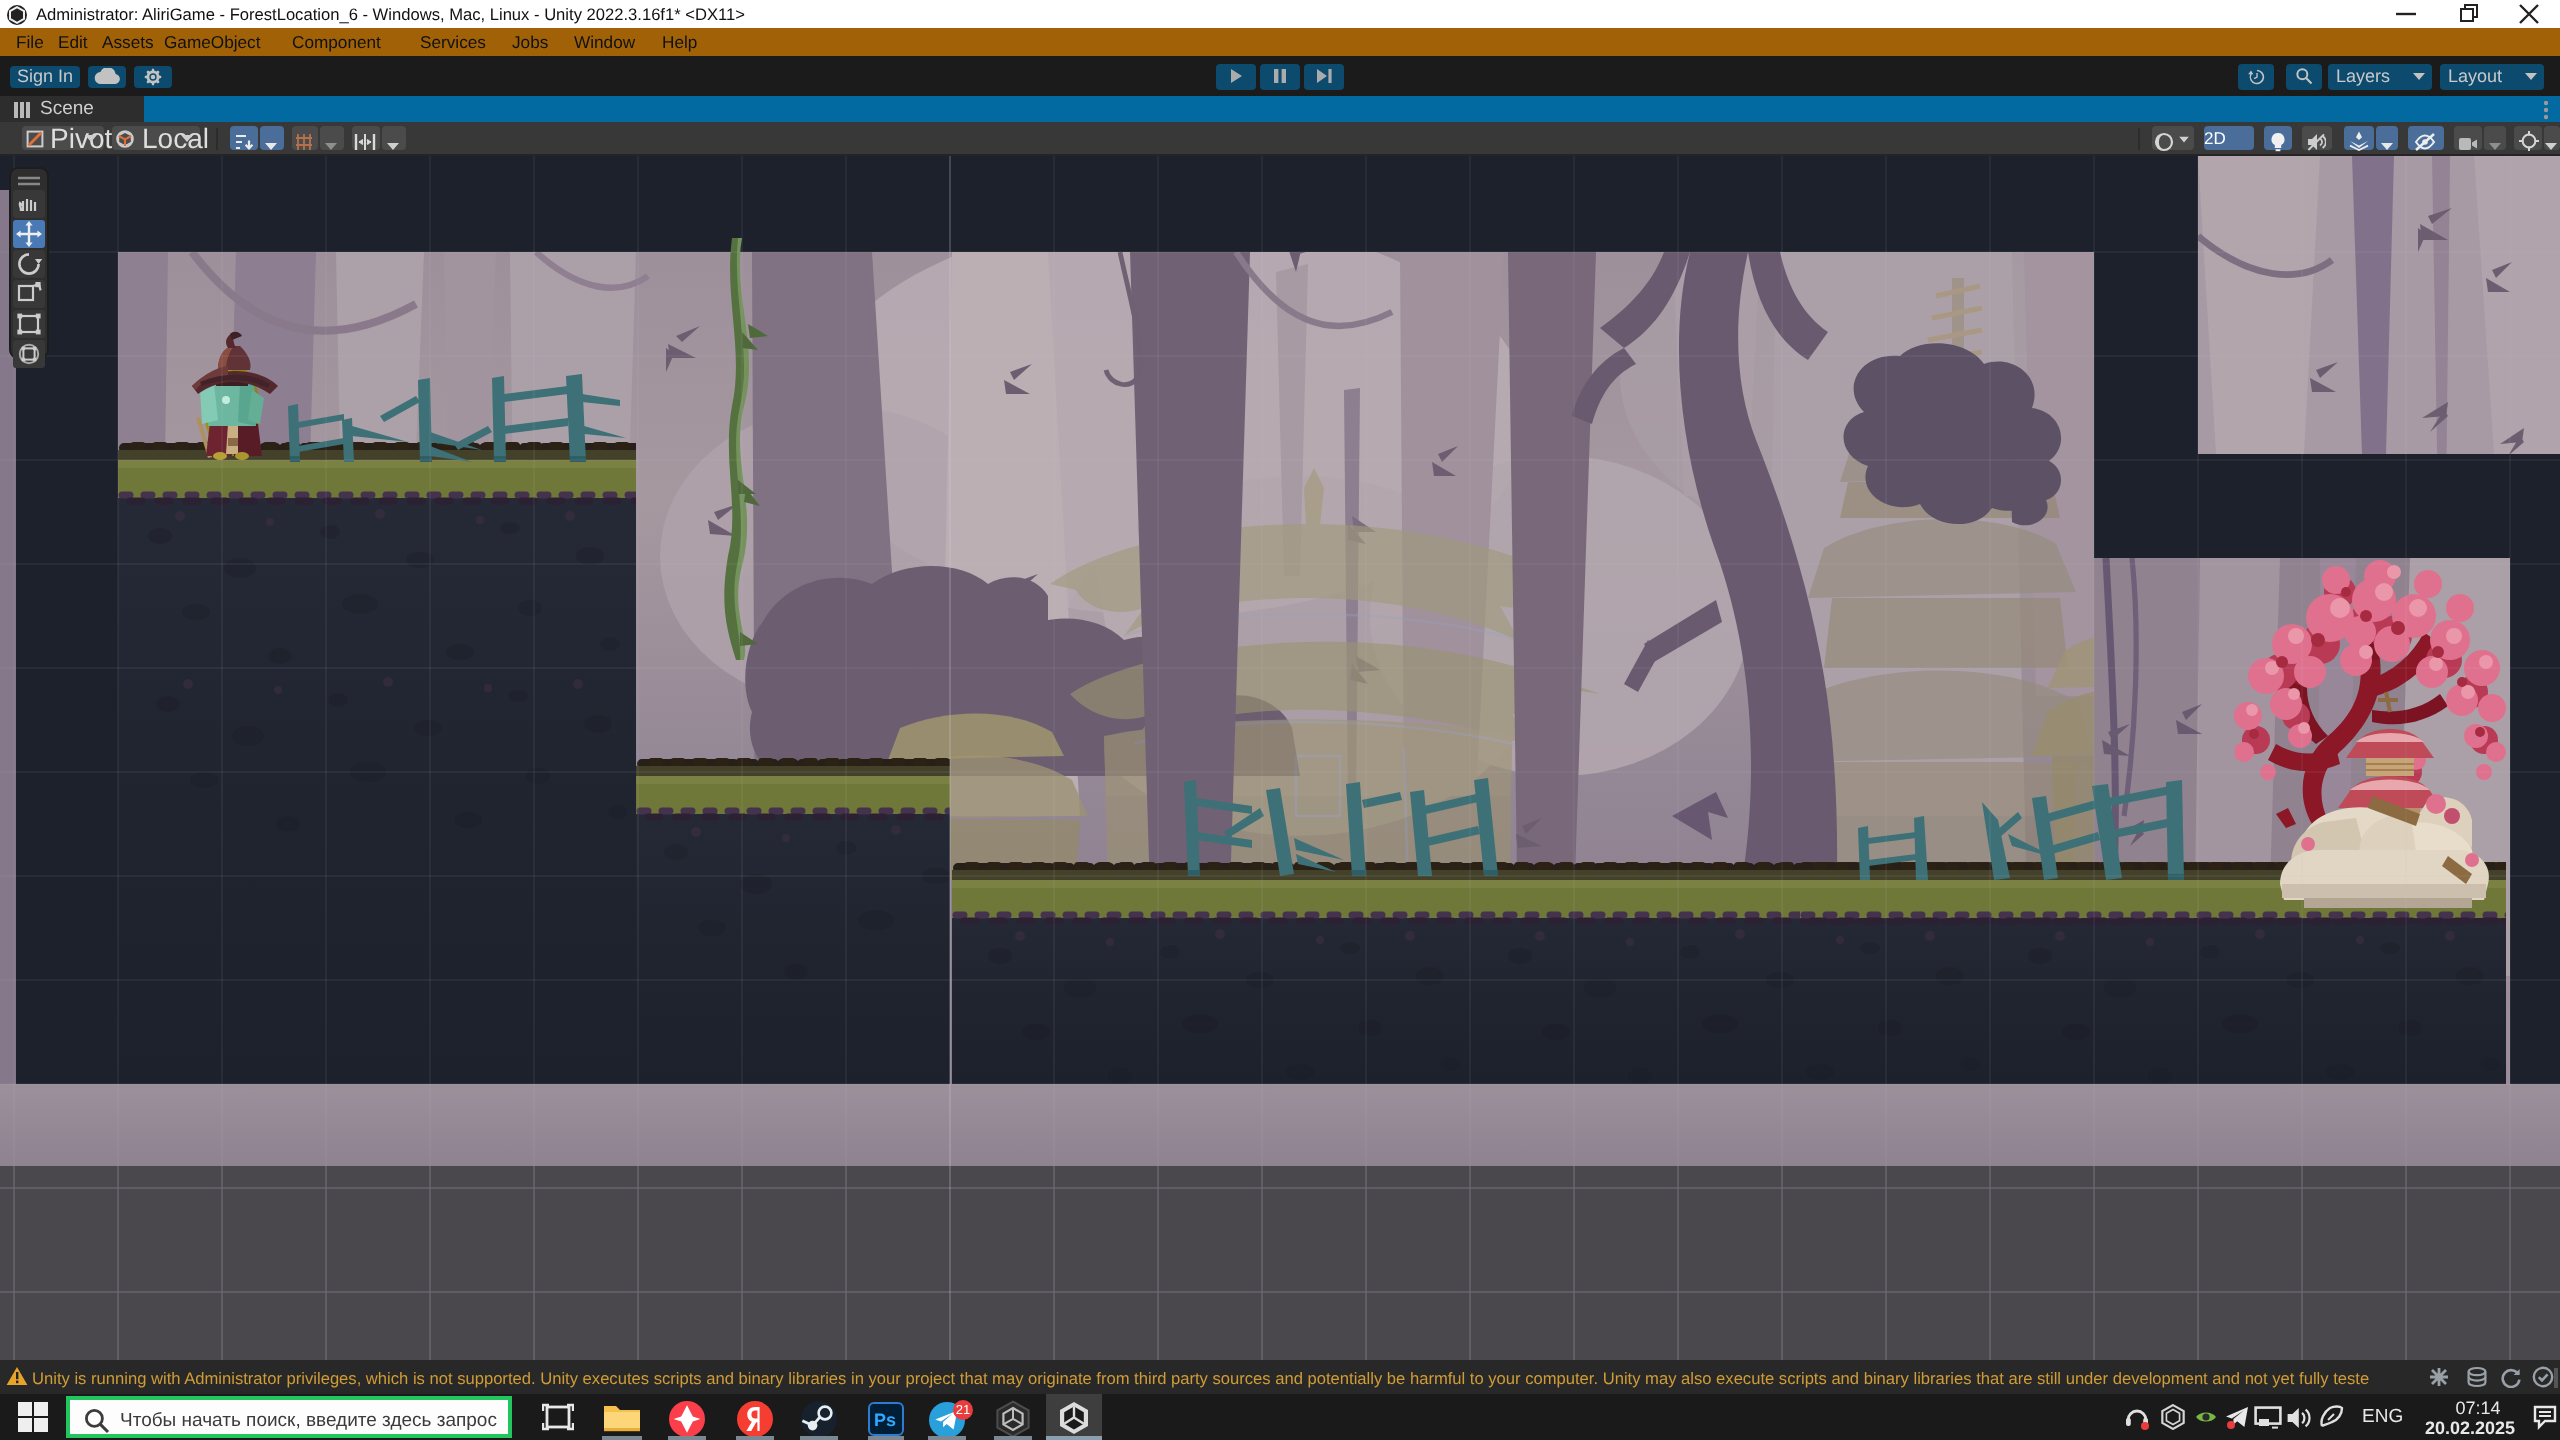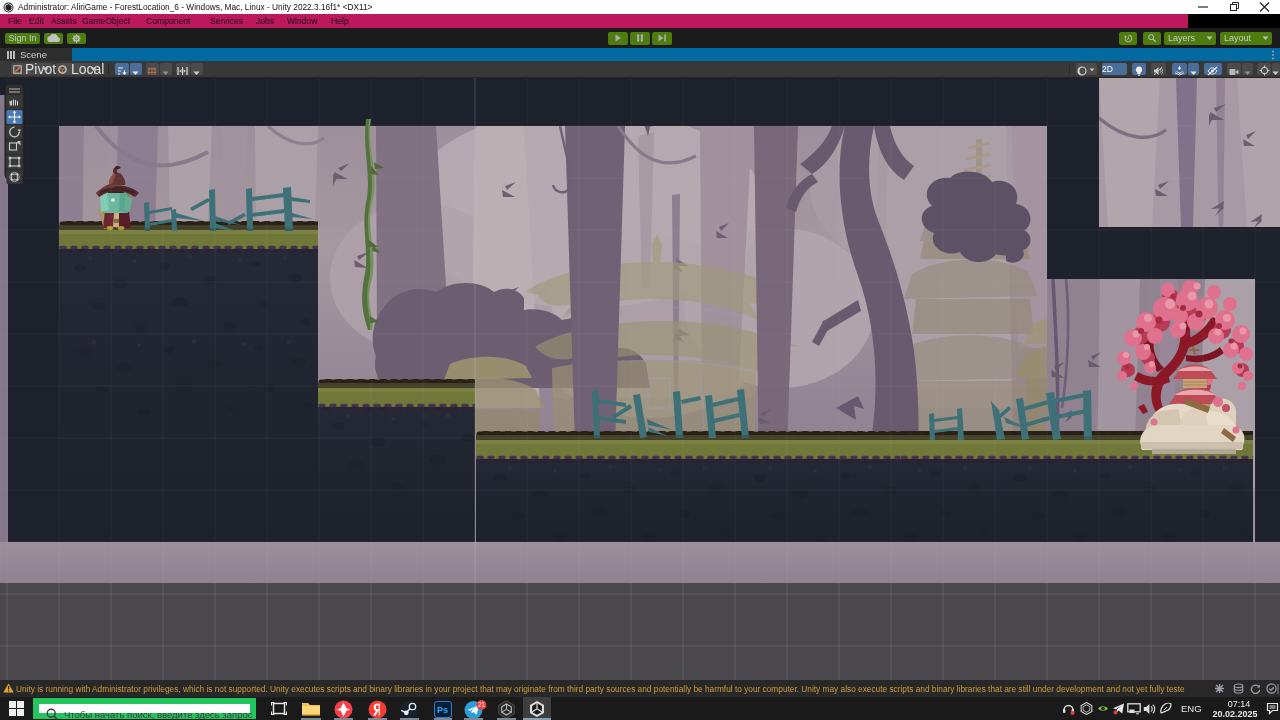--- a/index.html
+++ b/index.html
@@ -2,37 +2,37 @@
 <html><head>
 <meta charset="utf-8">
 <style>
   * { margin:0; padding:0; box-sizing:border-box; }
   html,body { width:1280px; height:720px; overflow:hidden; background:#000; }
   body { font-family:"Liberation Sans", sans-serif; position:relative; }
   .abs { position:absolute; }
   
   #titlebar { position:absolute; left:0; top:0; width:1280px; height:14px; background:#ffffff; }
   #titlebar .ttext { position:absolute; left:18px; top:2px; font-size:8.3px; color:#111; letter-spacing:0; white-space:nowrap; }
-  #menubar { position:absolute; left:0; top:14px; width:1188px; height:14px; background:#be185d; }
+  #menubar { position:absolute; left:0; top:14px; width:1280px; height:14px; background:#a16207; }
   .mitem { position:absolute; top:2px; font-size:8.6px; color:#111; }
   #unitoolbar { position:absolute; left:0; top:28px; width:1280px; height:20px; background:#1b1b1b; }
-  .tbtn { position:absolute; background:#4d7c0f; border-radius:2px; color:#c9c9c9; font-size:9px; text-align:center; }
+  .tbtn { position:absolute; background:#0c4a6e; border-radius:2px; color:#c9c9c9; font-size:9px; text-align:center; }
   #tabrow { position:absolute; left:0; top:48px; width:1280px; height:13px; background:#0369a1; }
   #scenetab { position:absolute; left:0; top:0; width:72px; height:13px; background:#2d2d2d; }
   #scenetoolbar { position:absolute; left:0; top:61px; width:1280px; height:17px; background:#383838; border-bottom:1px solid #242424; }
   .sbtn { position:absolute; top:2px; height:12px; background:#4b4b4b; border-radius:2px; color:#dedede; font-size:14px; }
   .sbtn.blue { background:#4a6e99; }
   
   #viewport { position:absolute; left:0; top:78px; width:1280px; height:602px; }
   
   #statusbar { position:absolute; left:0; top:680px; width:1280px; height:30px; background:#282828; overflow:hidden; }
   #statusbar .warn { position:absolute; left:16px; top:4px; font-size:8.3px; color:#d09c36; white-space:nowrap; }
   
   #taskbar { position:absolute; left:0; top:697px; width:1280px; height:23px; background:#1a1a1a; }
-  #searchbox { position:absolute; left:33px; top:1px; width:223px; height:21px; background:#fdfdfd; border:6px solid #22c55e; }
+  #searchbox { position:absolute; left:33px; top:1px; width:223px; height:21px; background:#fdfdfd; border:2px solid #22c55e; }
   #searchbox span { position:absolute; left:25px; top:5px; font-size:9.5px; color:#3b3b3b; white-space:nowrap; }
   .tray { position:absolute; color:#e8e8e8; font-size:9px; }
 </style>
 </head>
 <body>
 
   <div id="titlebar">
     <svg class="abs" style="left:3px;top:2px" width="11" height="11" viewBox="0 0 11 11">
       <circle cx="5.5" cy="5.5" r="5" fill="#222"></circle>
       <path d="M5.5 1.6 9 3.5v4L5.5 9.4 2 7.5v-4z" fill="none" stroke="#eee" stroke-width="1"></path>

